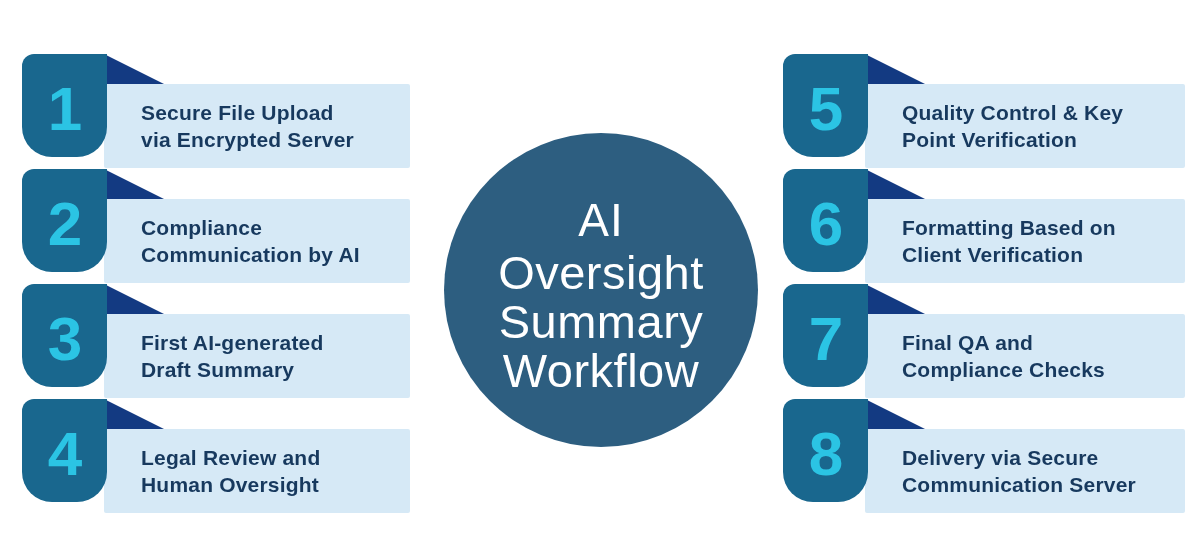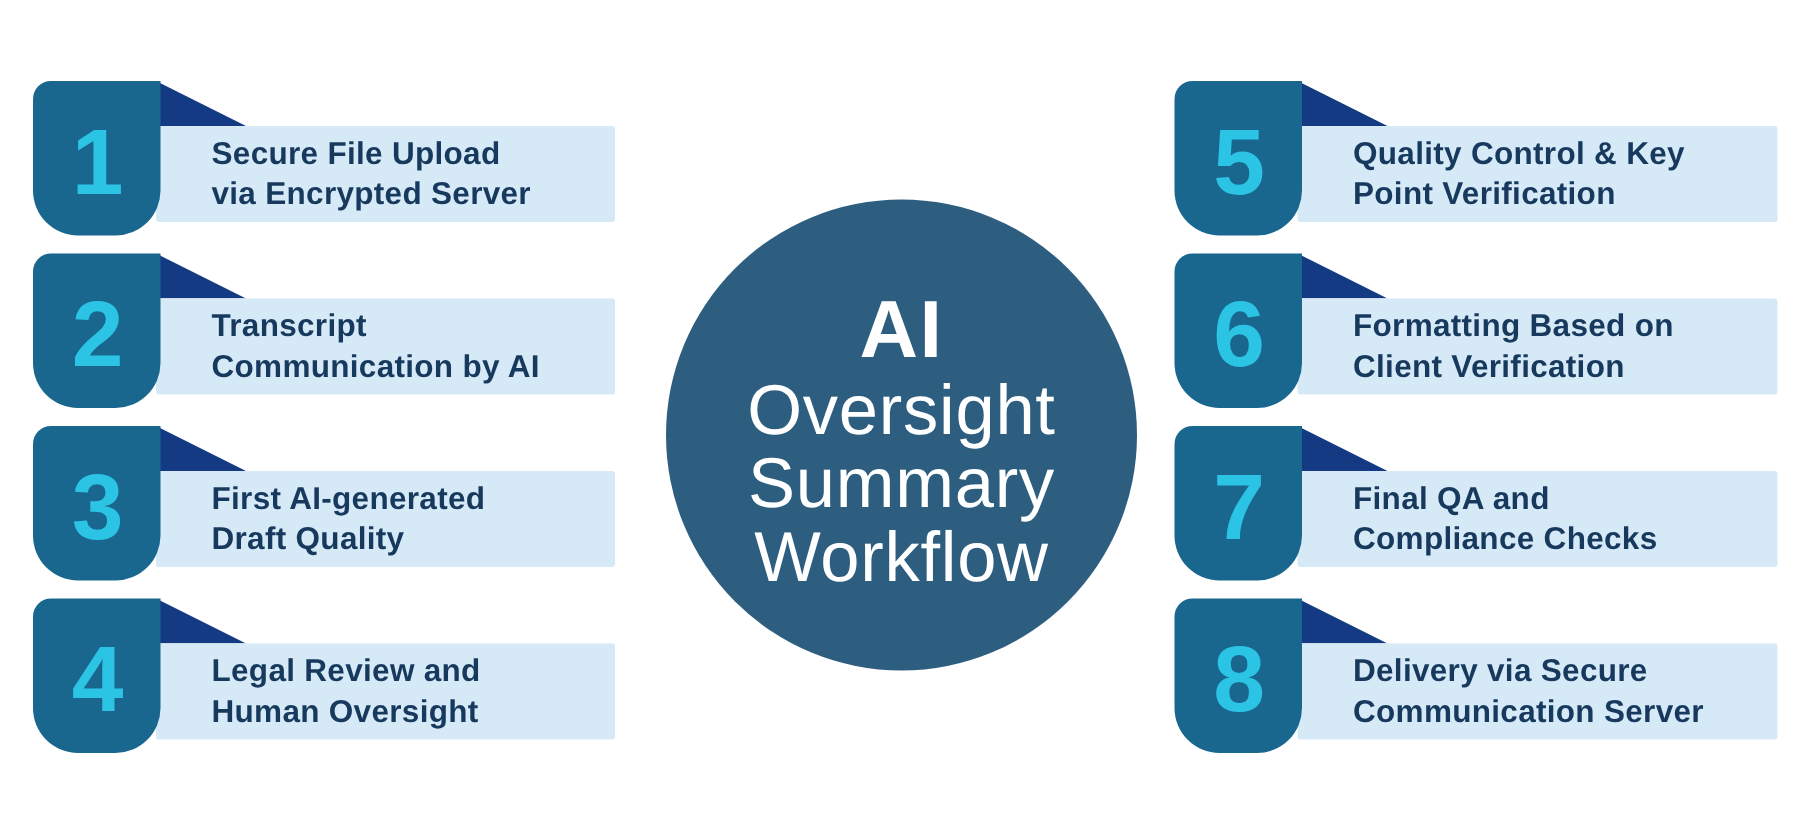--- a/index.html
+++ b/index.html
@@ -22,21 +22,21 @@
     overflow:hidden;
   }
 
   
   .step{position:absolute;height:103px;}
   .step.colL{left:22px;width:388px;}
   .step.colR{left:783px;width:402px;}
   .row1{top:54px;} .row2{top:169px;} .row3{top:284px;} .row4{top:399px;}
 
   .bar{
-    position:absolute;left:82px;right:0;top:30px;height:64px;
+    position:absolute;left:82px;right:0;top:30px;height:84px;
     background:var(--bar-background);
     z-index:1;
     display:flex;flex-direction:column;justify-content:center;
     padding-left:37px;
     border-radius:2px;
   }
   .bar-line{
     font-size:21px;font-weight:bold;line-height:27px;
     color:var(--bar-text);
     letter-spacing:.2px;
@@ -67,21 +67,21 @@
     position:absolute;left:444px;top:133px;width:314px;height:314px;
     background:var(--circle-background);
     border-radius:50%;
     display:flex;flex-direction:column;align-items:center;justify-content:center;
     padding-bottom:26px;
     text-align:center;
     color:var(--circle-text);
     z-index:4;
   }
   .circle-ai{
-    font-size:54px;font-weight:bold;line-height:56px;letter-spacing:1px;margin-top:33px;
+    font-size:46px;font-weight:normal;line-height:56px;letter-spacing:1px;margin-top:33px;
   }
   .circle-line{
     font-size:47px;font-weight:400;line-height:49px;letter-spacing:.5px;
   }
 </style>
 </head>
 <body>
 
 <div class="canvas">
 
@@ -98,33 +98,33 @@
       <div class="bar-line">via Encrypted Server</div>
     </div>
     <div class="fold"></div>
     <div class="numblock">
       <span class="numeral">1</span>
     </div>
   </div>
 
   <div class="step colL row2">
     <div class="bar">
-      <div class="bar-line">Transcript</div>
+      <div class="bar-line">Compliance</div>
       <div class="bar-line">Communication by AI</div>
     </div>
     <div class="fold"></div>
     <div class="numblock">
       <span class="numeral">2</span>
     </div>
   </div>
 
   <div class="step colL row3">
     <div class="bar">
       <div class="bar-line">First AI-generated</div>
-      <div class="bar-line">Draft Quality</div>
+      <div class="bar-line">Draft Summary</div>
     </div>
     <div class="fold"></div>
     <div class="numblock">
       <span class="numeral">3</span>
     </div>
   </div>
 
   <div class="step colL row4">
     <div class="bar">
       <div class="bar-line">Legal Review and</div>

